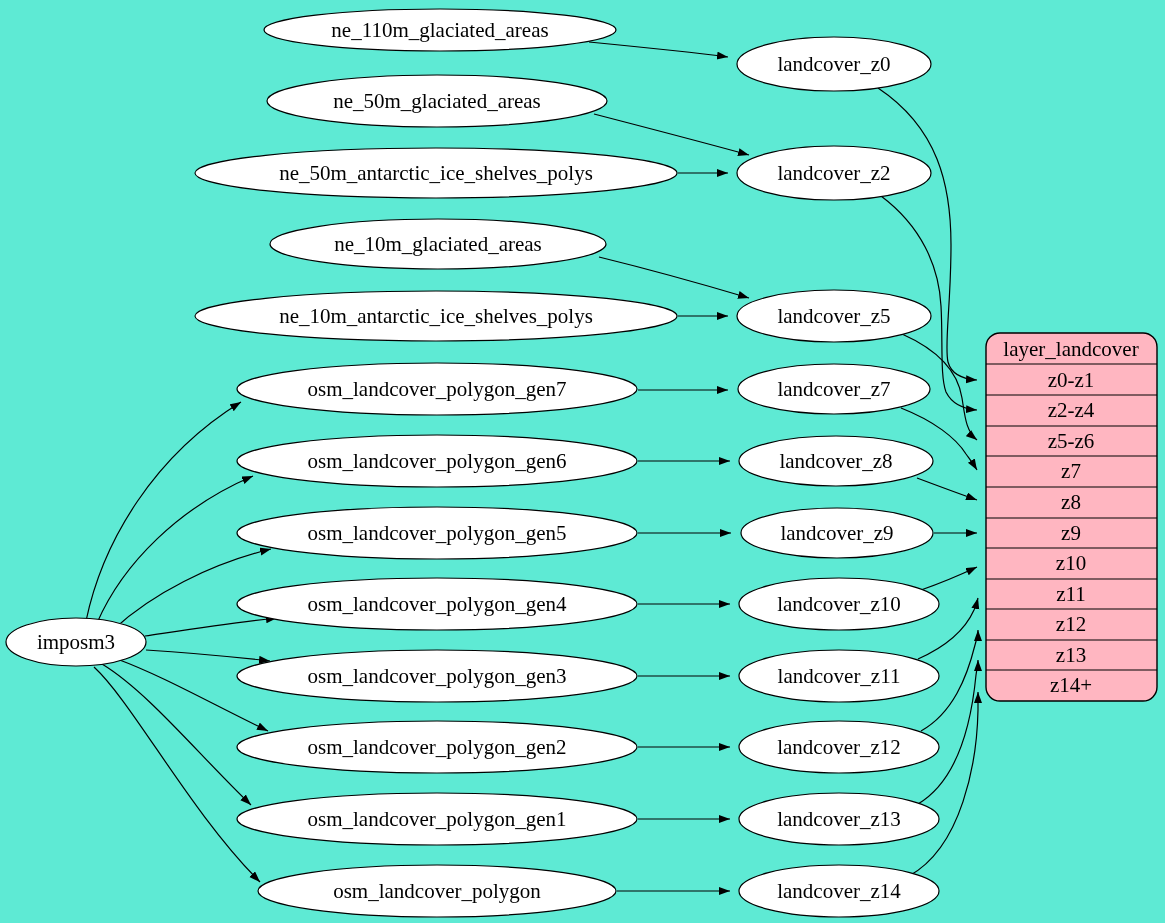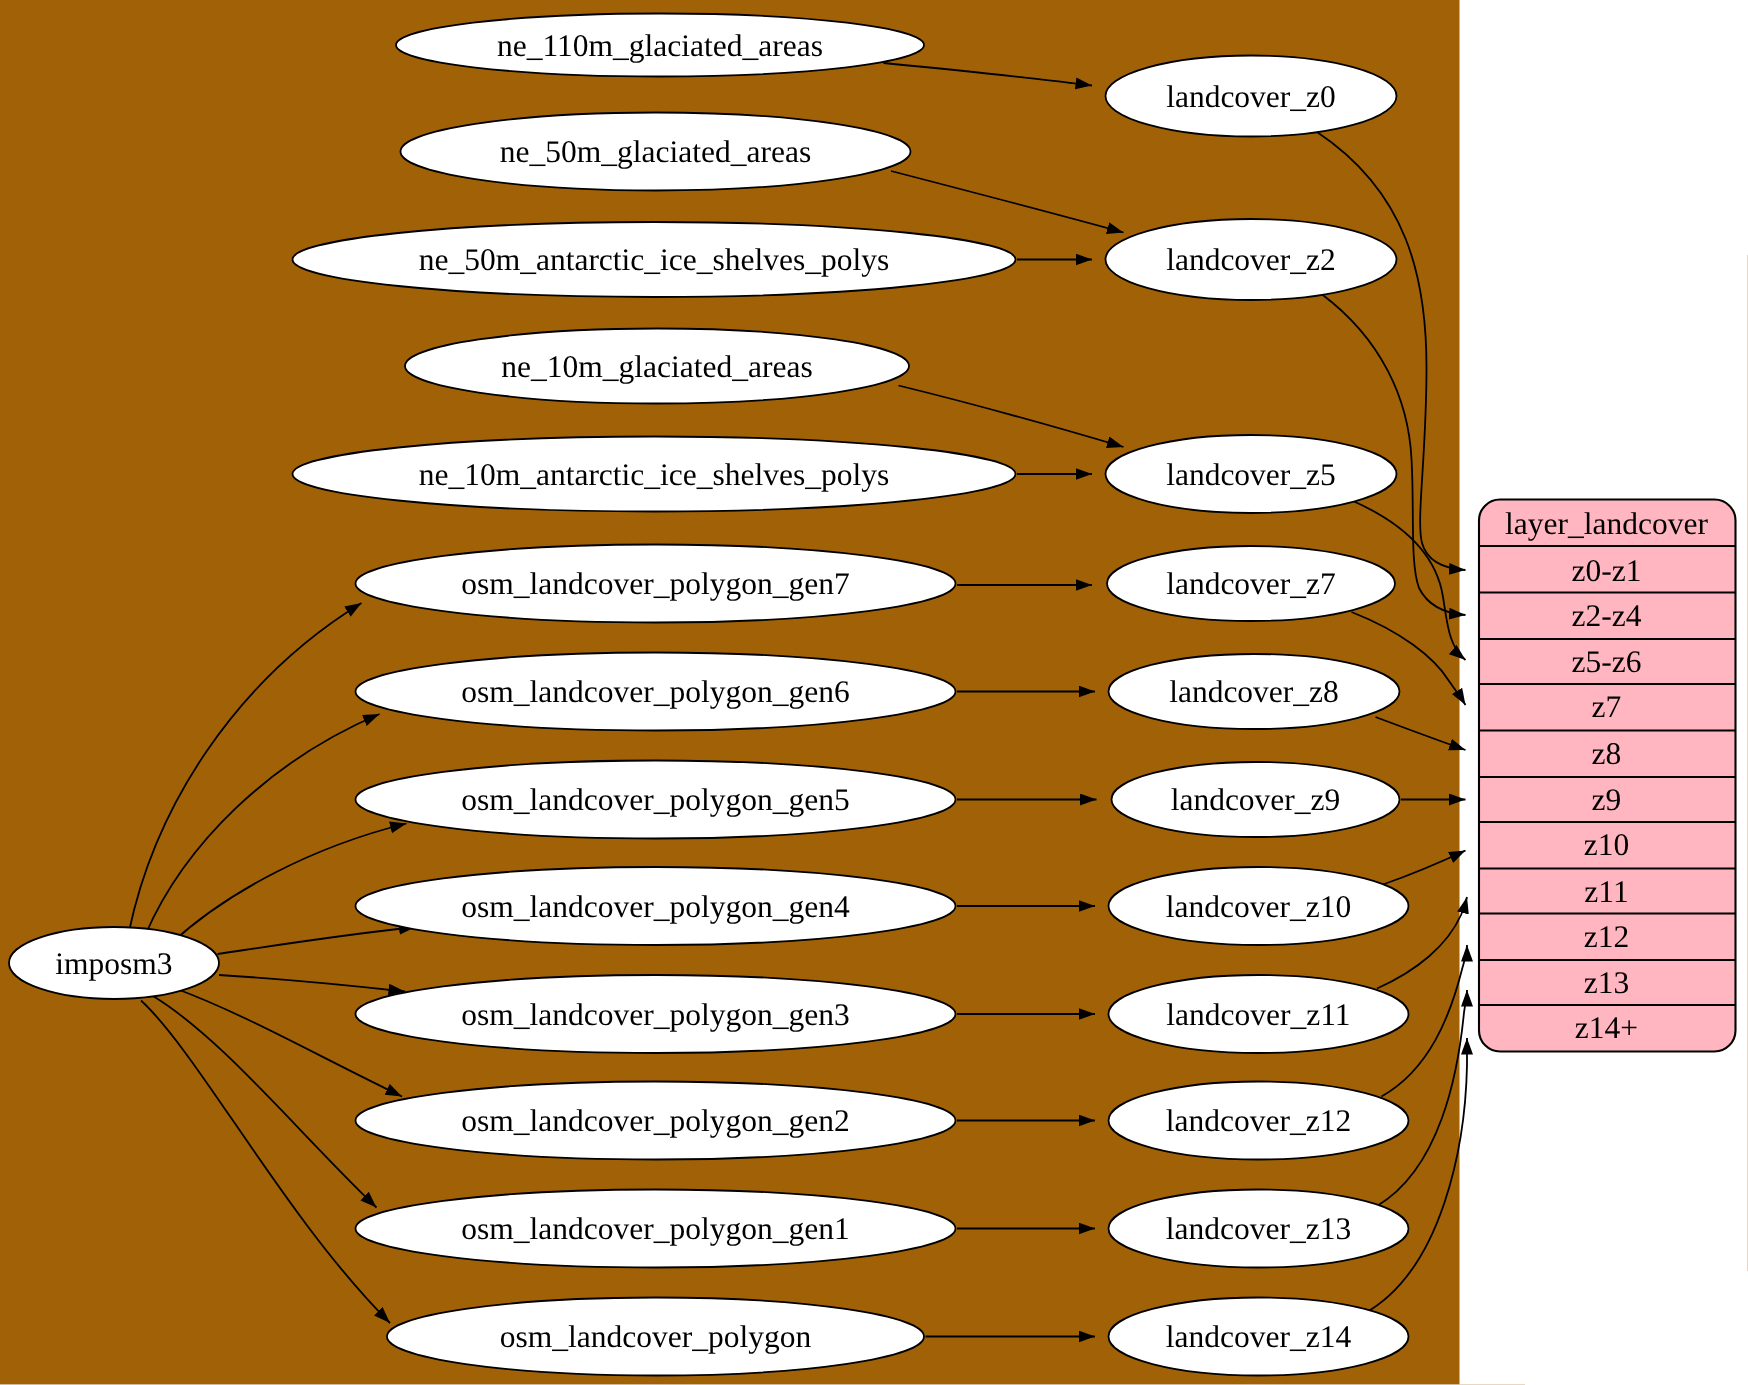--- a/index.html
+++ b/index.html
@@ -1,20 +1,20 @@
 <!DOCTYPE html>
 <html><head>
 <meta charset="utf-8">
 <style>
   html, body { margin: 0; padding: 0; background: #ffffff; }
   .canvas {
     position: relative;
-    width: 973px;
+    width: 1165px;
     height: 923px;
-    background: #a16207;
+    background: #5eead4;
     font-family: "Liberation Serif", "DejaVu Serif", serif;
   }
   svg { display: block; }
   .edge {
     fill: none;
     stroke: #000000;
     stroke-width: 1.2;
   }
   .node-ellipse {
     fill: #ffffff;

